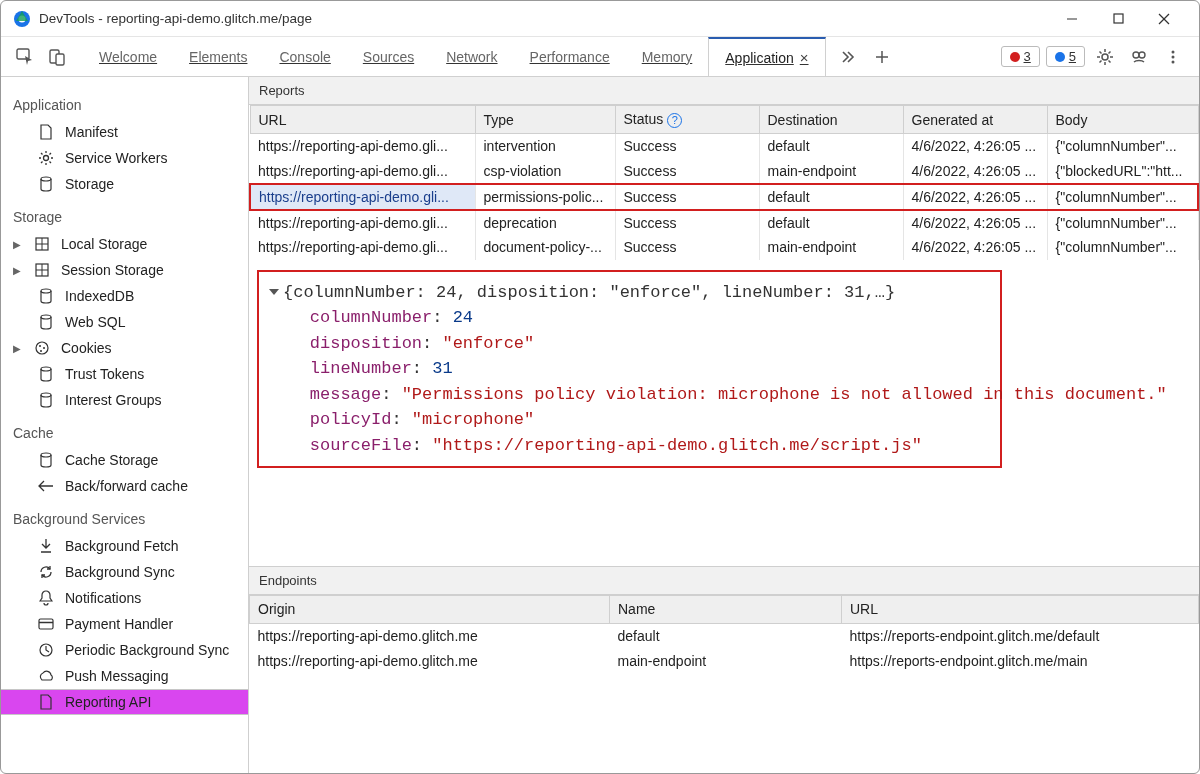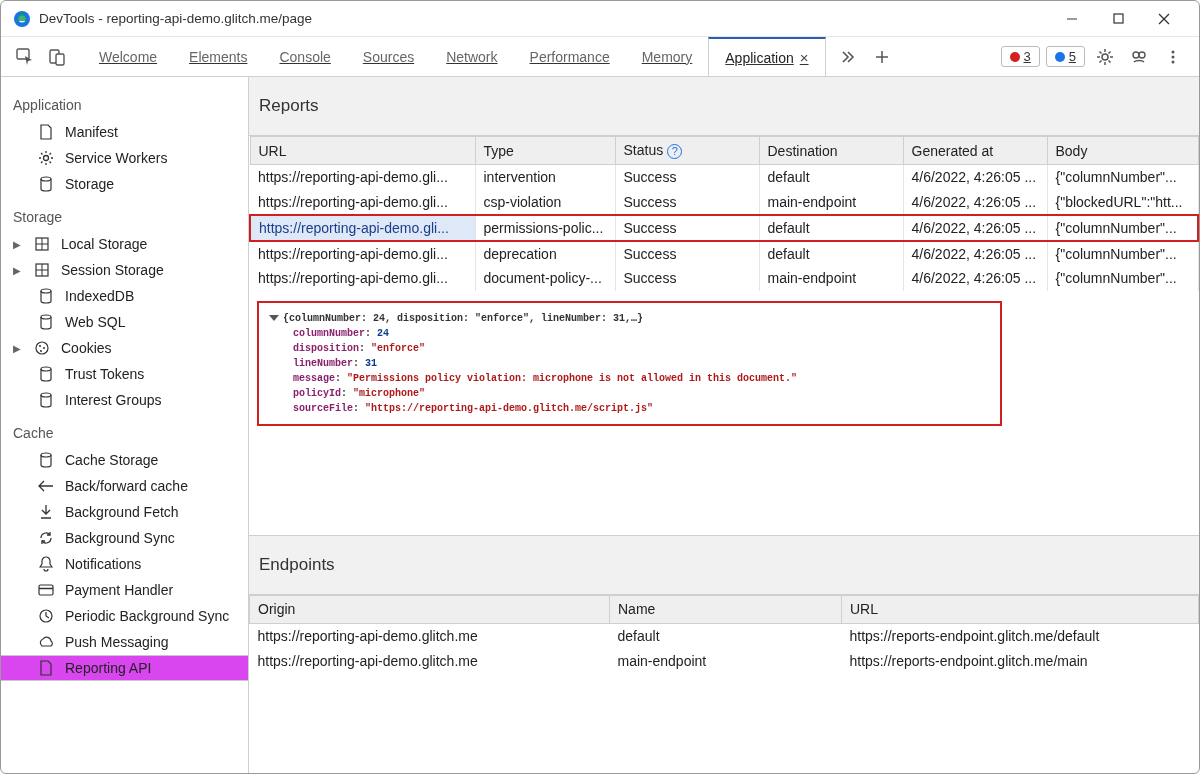--- a/index.html
+++ b/index.html
@@ -133,22 +133,22 @@
   display:inline-flex; align-items:center; justify-content:center;
   color:#333;
 }
 .main {
   flex:1;
   display:flex;
   flex-direction:column;
   min-width:0;
 }
 .panel-title {
-  font-size: 17px;
-  padding: 19px 10px;
+  font-size: 13px;
+  padding: 6px 10px;
   background:#f1f1f1;
   border-bottom:1px solid #cfcfcf;
 }
 .table {
   border-collapse: collapse;
   width:100%;
   table-layout: fixed;
 }
 .table th {
   text-align:left;
@@ -184,24 +184,23 @@
 .table .c2{width:140px;}
 .table .c3{width:144px;}
 .table .c4{width:144px;}
 .table .c5{width:144px;}
 
 .report-body {
   border:2px solid #d21f1f;
   margin:10px 0 10px 8px;
   padding:8px 10px;
   font-family: Consolas, "Courier New", monospace;
-  font-size:10px;
+  font-size:17px;
   line-height:1.5;
   width: 745px;
-  font-weight: bold;
 }
 .rb-row { white-space:pre;}
 .k { color:#8a1f6b;}
 .num { color:#0a3a8a;}
 .str { color:#b01919;}
 .caret-dn {
   display:inline-block; width:0;height:0;
   border-left:5px solid transparent;
   border-right:5px solid transparent;
   border-top:6px solid #555;
@@ -441,20 +440,21 @@
         </div>
       <div class="sb-item sub">
           <span class="sb-ic">
             <svg width="16" height="14">
               <path d="M6 2 1 7l5 5M1 7h14" fill="none" stroke="#333" stroke-width="1.3"></path>
             </svg>
           </span>
           <span>Back/forward cache</span>
         </div>
 
+      <div class="sb-heading">Background Services</div>
       <div class="sb-item sub">
           <span class="sb-ic">
             <svg width="14" height="16">
               <path d="M7 1v9M3 6l4 4 4-4M2 14h10" fill="none" stroke="#333" stroke-width="1.3"></path>
             </svg>
           </span>
           <span>Background Fetch</span>
         </div>
       <div class="sb-item sub">
           <span class="sb-ic">

